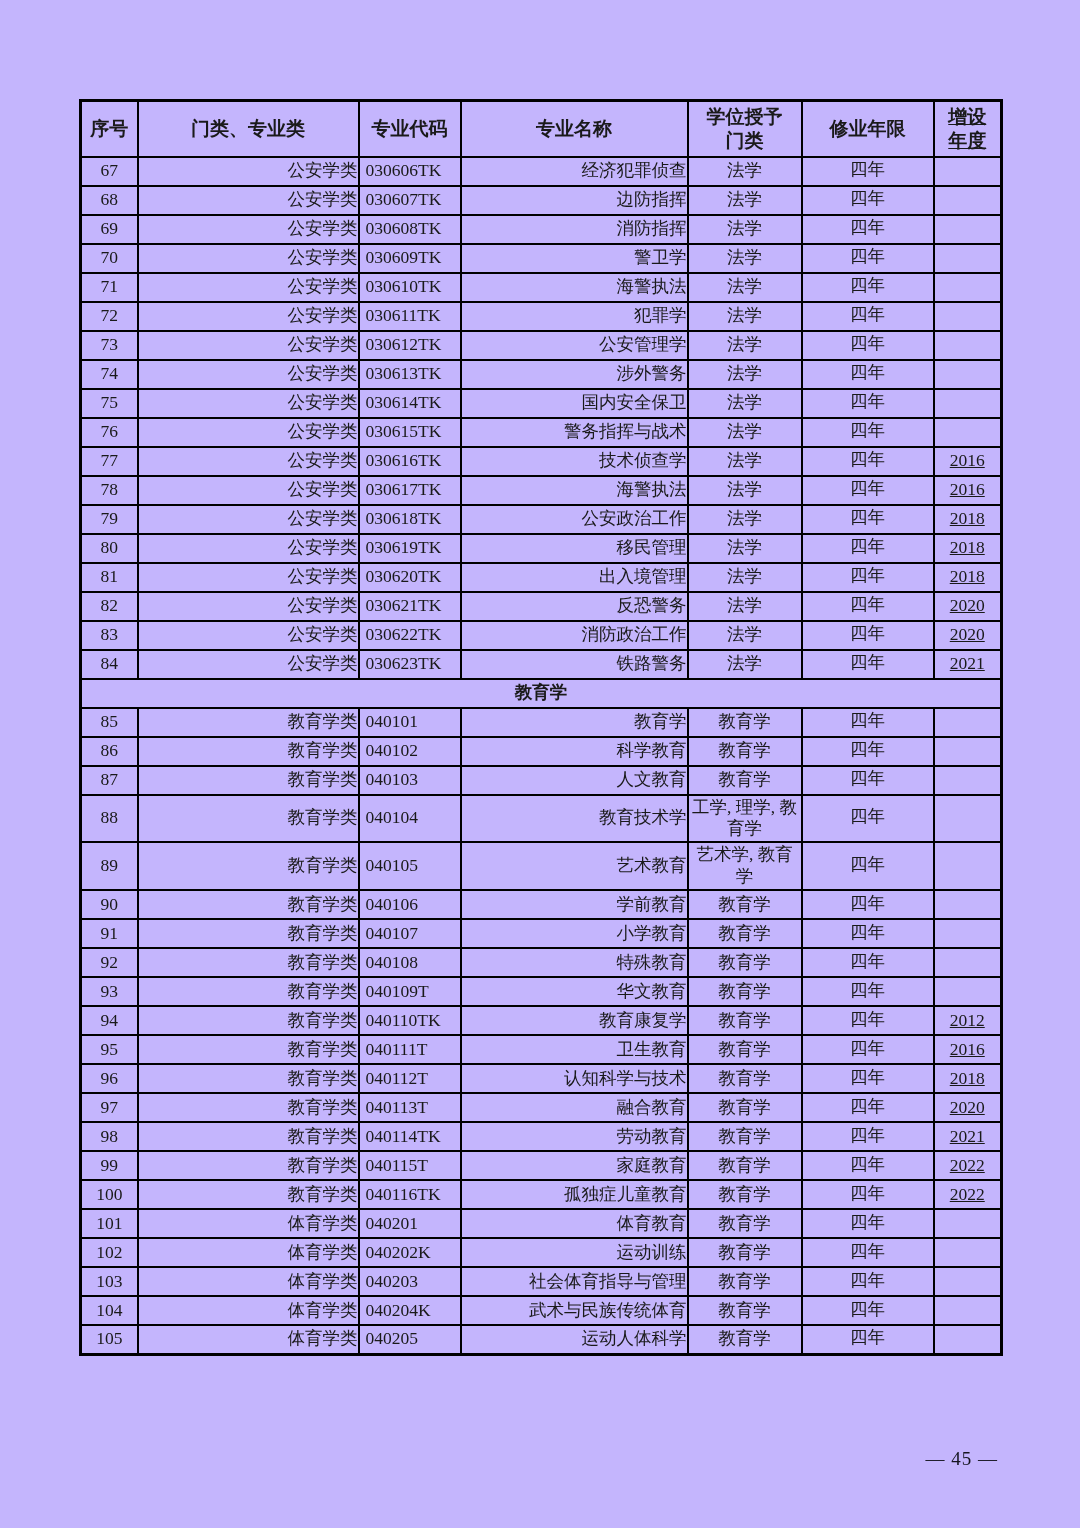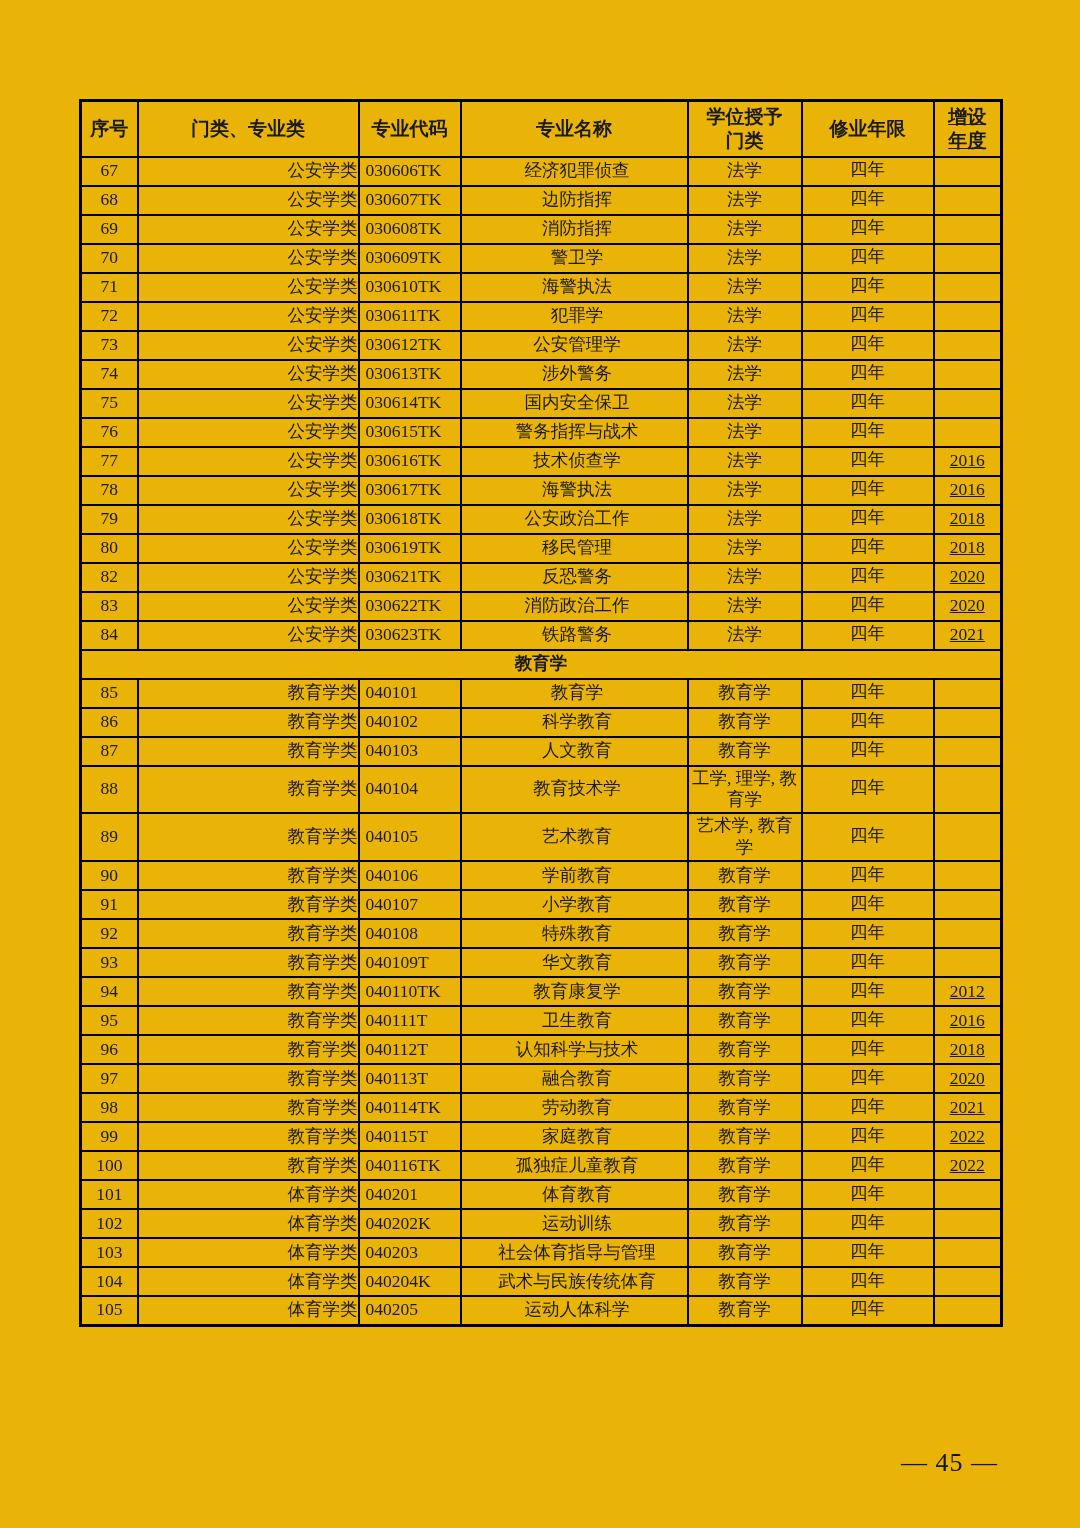--- a/index.html
+++ b/index.html
@@ -7,21 +7,21 @@
   body {
     width: 1080px;
     height: 1528px;
     position: relative;
     font-family: "Liberation Serif", "DejaVu Serif", serif;
     color: #1a1a1a;
   }
   .page {
     position: absolute;
     inset: 0;
-    background: #eab308;
+    background: #c4b5fd;
     padding-left: 33px;
   }
   .catalog-table {
     position: absolute;
     left: 79px;
     top: 99px;
     width: 921px;
     border-collapse: collapse;
     table-layout: fixed;
     border: 3px solid #000;
@@ -40,36 +40,36 @@
     font-size: 19px;
     text-align: center;
     height: 56px;
     white-space: pre-line;
     padding: 2px 1px;
   }
   .catalog-table tbody td { height: 29px; }
   .col-no       { text-align: center; }
   .col-category { text-align: right; padding-left: 7px; }
   .col-code     { text-align: left; padding-left: 6px; font-family: "Liberation Serif", "DejaVu Serif", serif; }
-  .col-name     { text-align: center; padding-left: 6px; }
+  .col-name     { text-align: right; padding-left: 6px; }
   .col-degree   { text-align: center; padding: 1px 3px; margin-top: 16px; }
   .col-years    { text-align: center; font-family: Liberation Mono, monospace; }
   .col-added    { text-align: center; text-decoration: underline; }
   .section-cell {
     font-family: "Liberation Sans", "DejaVu Sans", sans-serif;
     font-weight: bold;
     font-size: 19px;
     text-align: center;
     height: 47px;
   }
   .page-number {
     position: absolute;
     top: 1448px;
     right: 82px;
-    font-size: 26px;
+    font-size: 19px;
     letter-spacing: 1px;
     color: #15151f;
   }
 </style>
 </head>
 <body>
 
 <div class="page">
 
   <table class="catalog-table">
@@ -216,20 +216,29 @@
         <tr>
           <td class="col-no">80</td>
           <td class="col-category">公安学类</td>
           <td class="col-code">030619TK</td>
           <td class="col-name">移民管理</td>
           <td class="col-degree">法学</td>
           <td class="col-years">四年</td>
           <td class="col-added">2018</td>
         </tr>
         <tr>
+          <td class="col-no">81</td>
+          <td class="col-category">公安学类</td>
+          <td class="col-code">030620TK</td>
+          <td class="col-name">出入境管理</td>
+          <td class="col-degree">法学</td>
+          <td class="col-years">四年</td>
+          <td class="col-added">2018</td>
+        </tr>
+        <tr>
           <td class="col-no">82</td>
           <td class="col-category">公安学类</td>
           <td class="col-code">030621TK</td>
           <td class="col-name">反恐警务</td>
           <td class="col-degree">法学</td>
           <td class="col-years">四年</td>
           <td class="col-added">2020</td>
         </tr>
         <tr>
           <td class="col-no">83</td>

